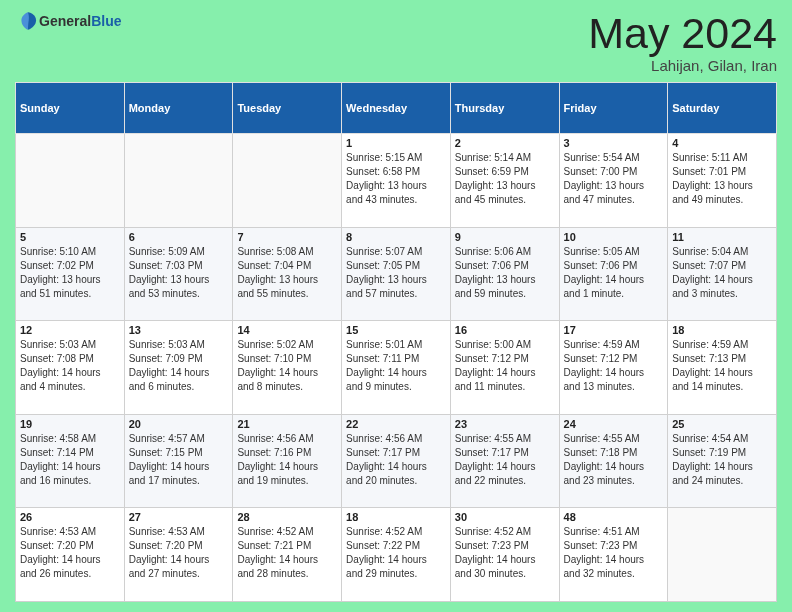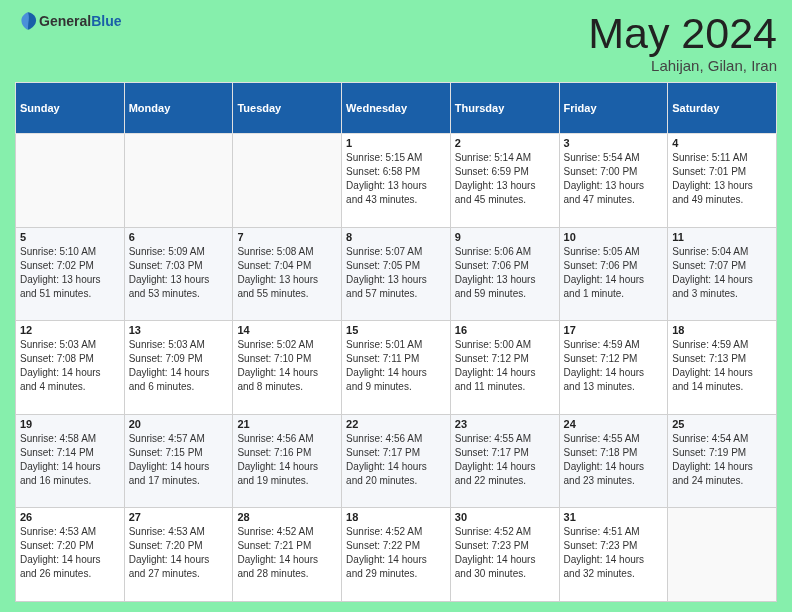--- a/index.html
+++ b/index.html
@@ -341,21 +341,21 @@
 and 29 minutes.</div>
           </td>
           <td>
             <span class="day-number">30</span>
             <div class="day-info" style="white-space: pre-line;">Sunrise: 4:52 AM
 Sunset: 7:23 PM
 Daylight: 14 hours
 and 30 minutes.</div>
           </td>
           <td>
-            <span class="day-number">31</span>
+            <span class="day-number">48</span>
             <div class="day-info" style="white-space: pre-line;">Sunrise: 4:51 AM
 Sunset: 7:23 PM
 Daylight: 14 hours
 and 32 minutes.</div>
           </td>
           <td class="empty-cell"></td>
         </tr>
       </tbody>
   </table>
 </div>

